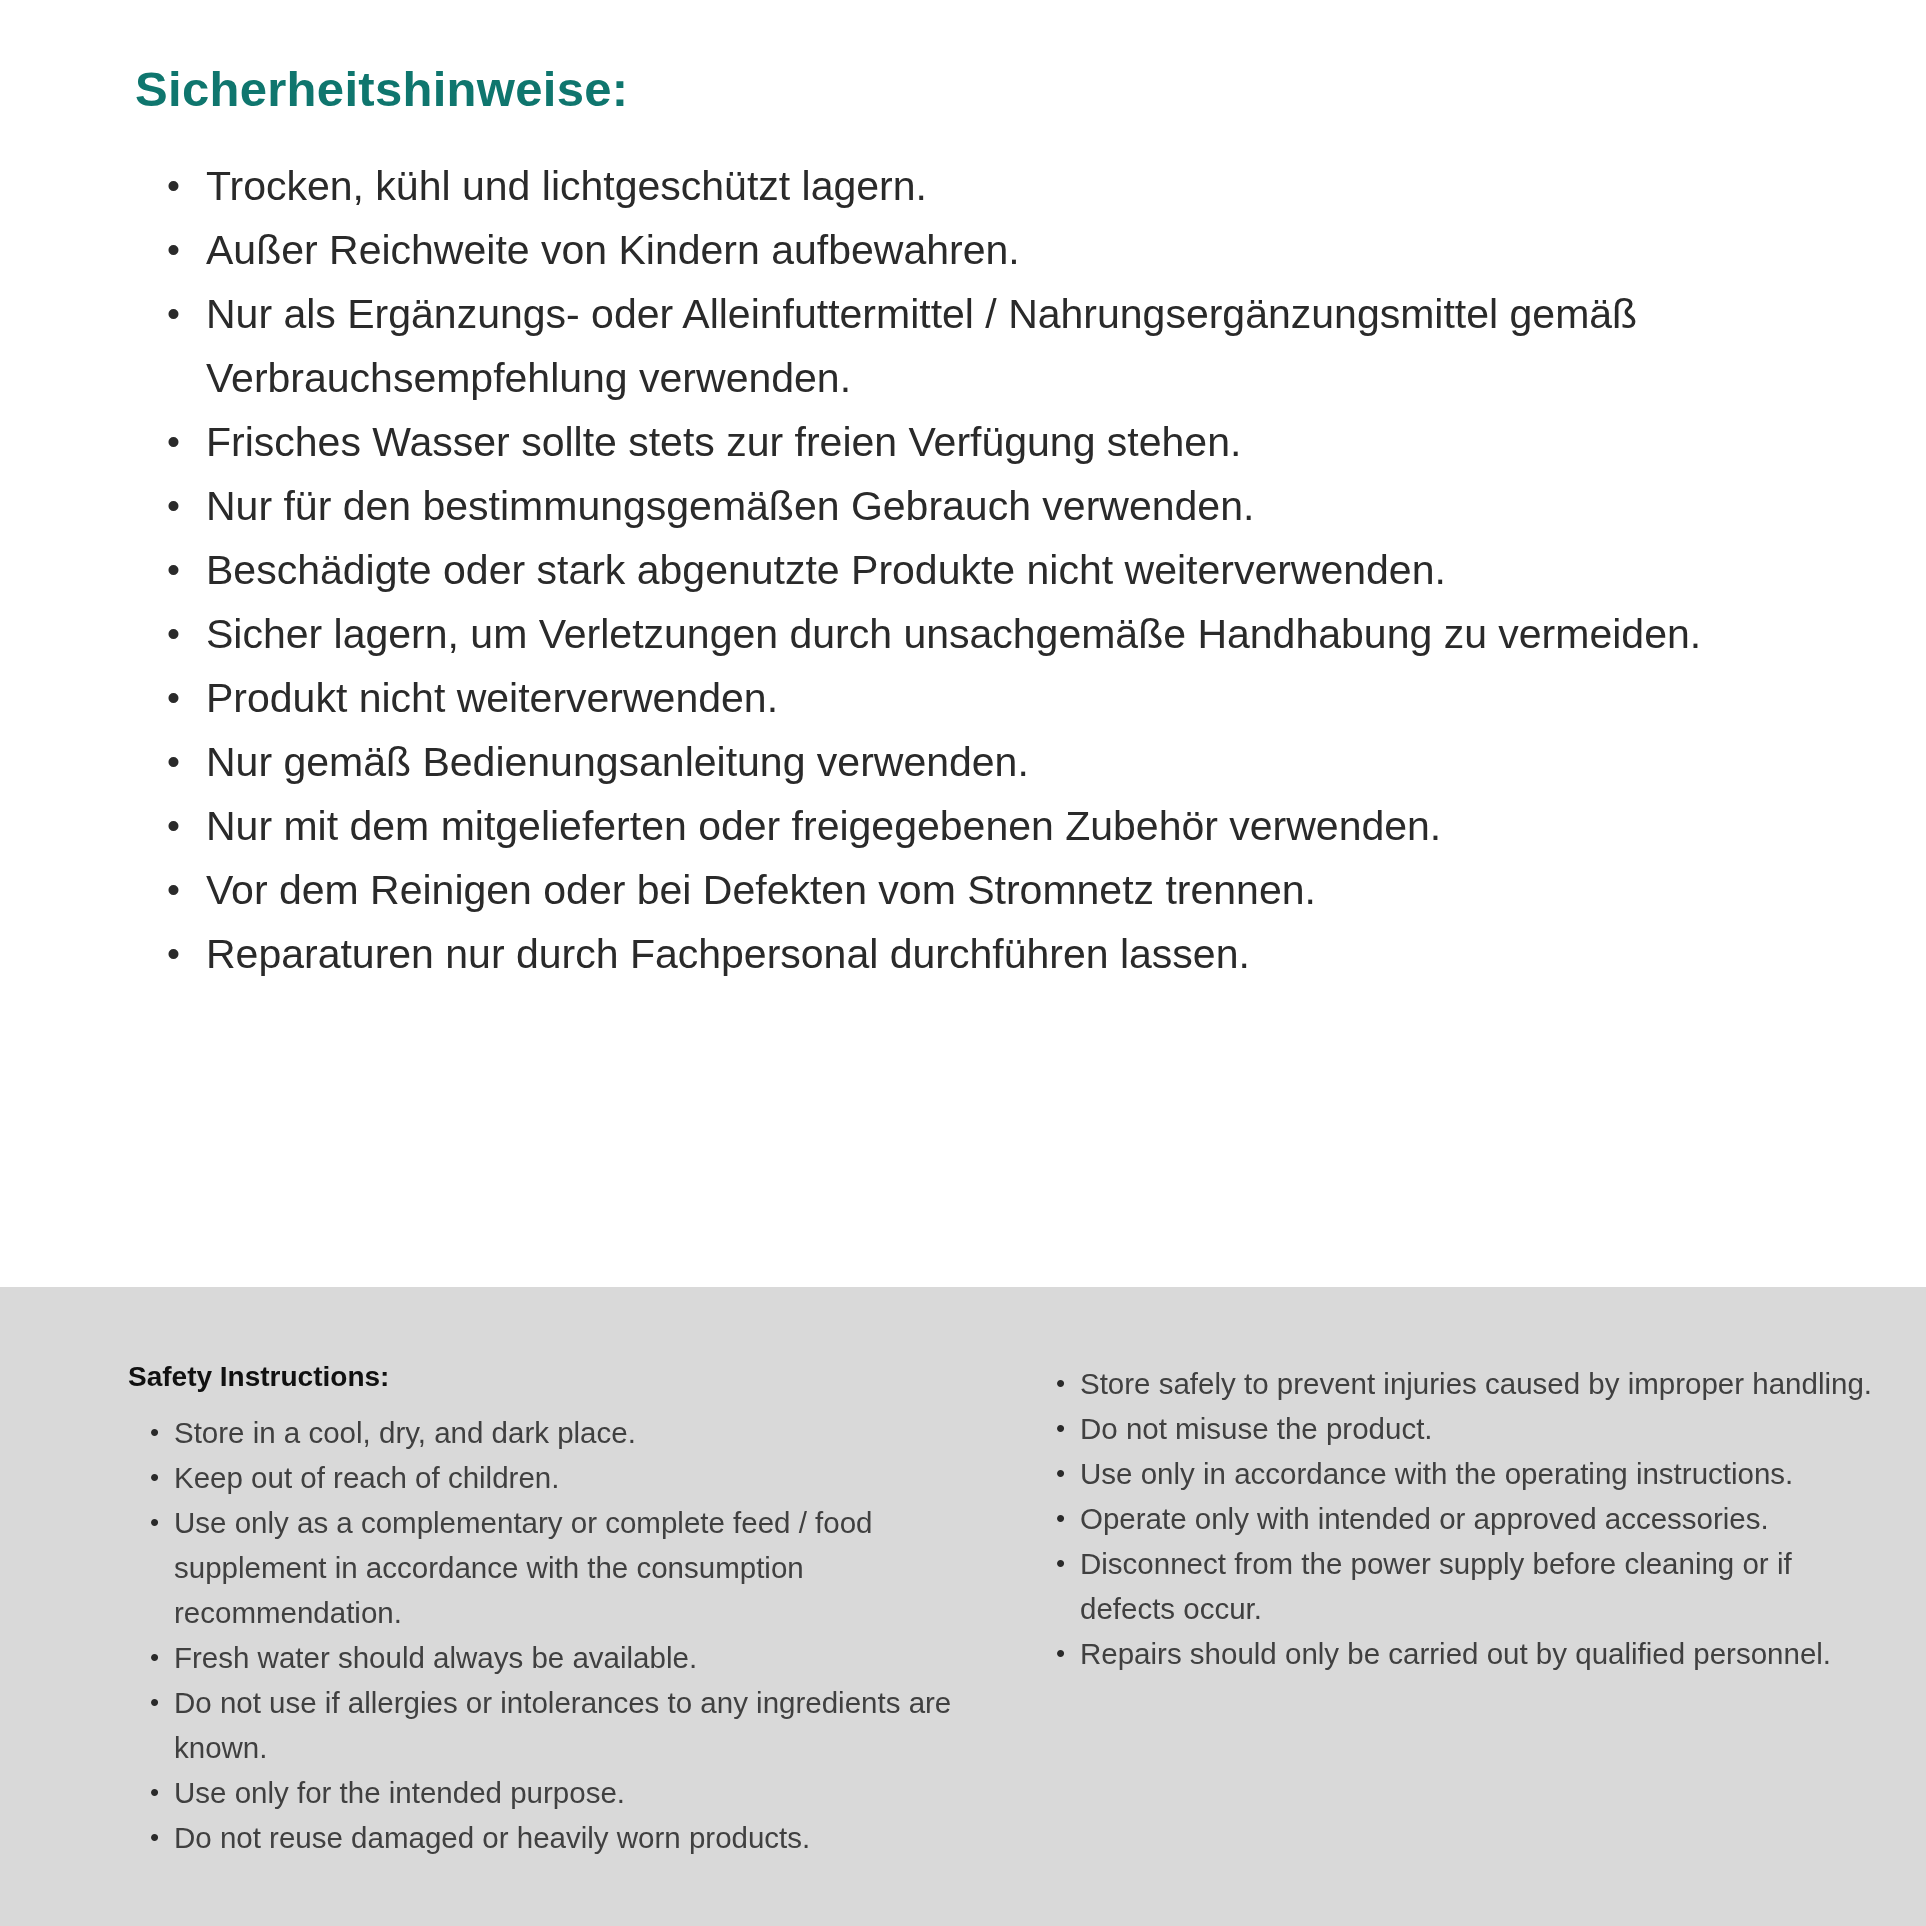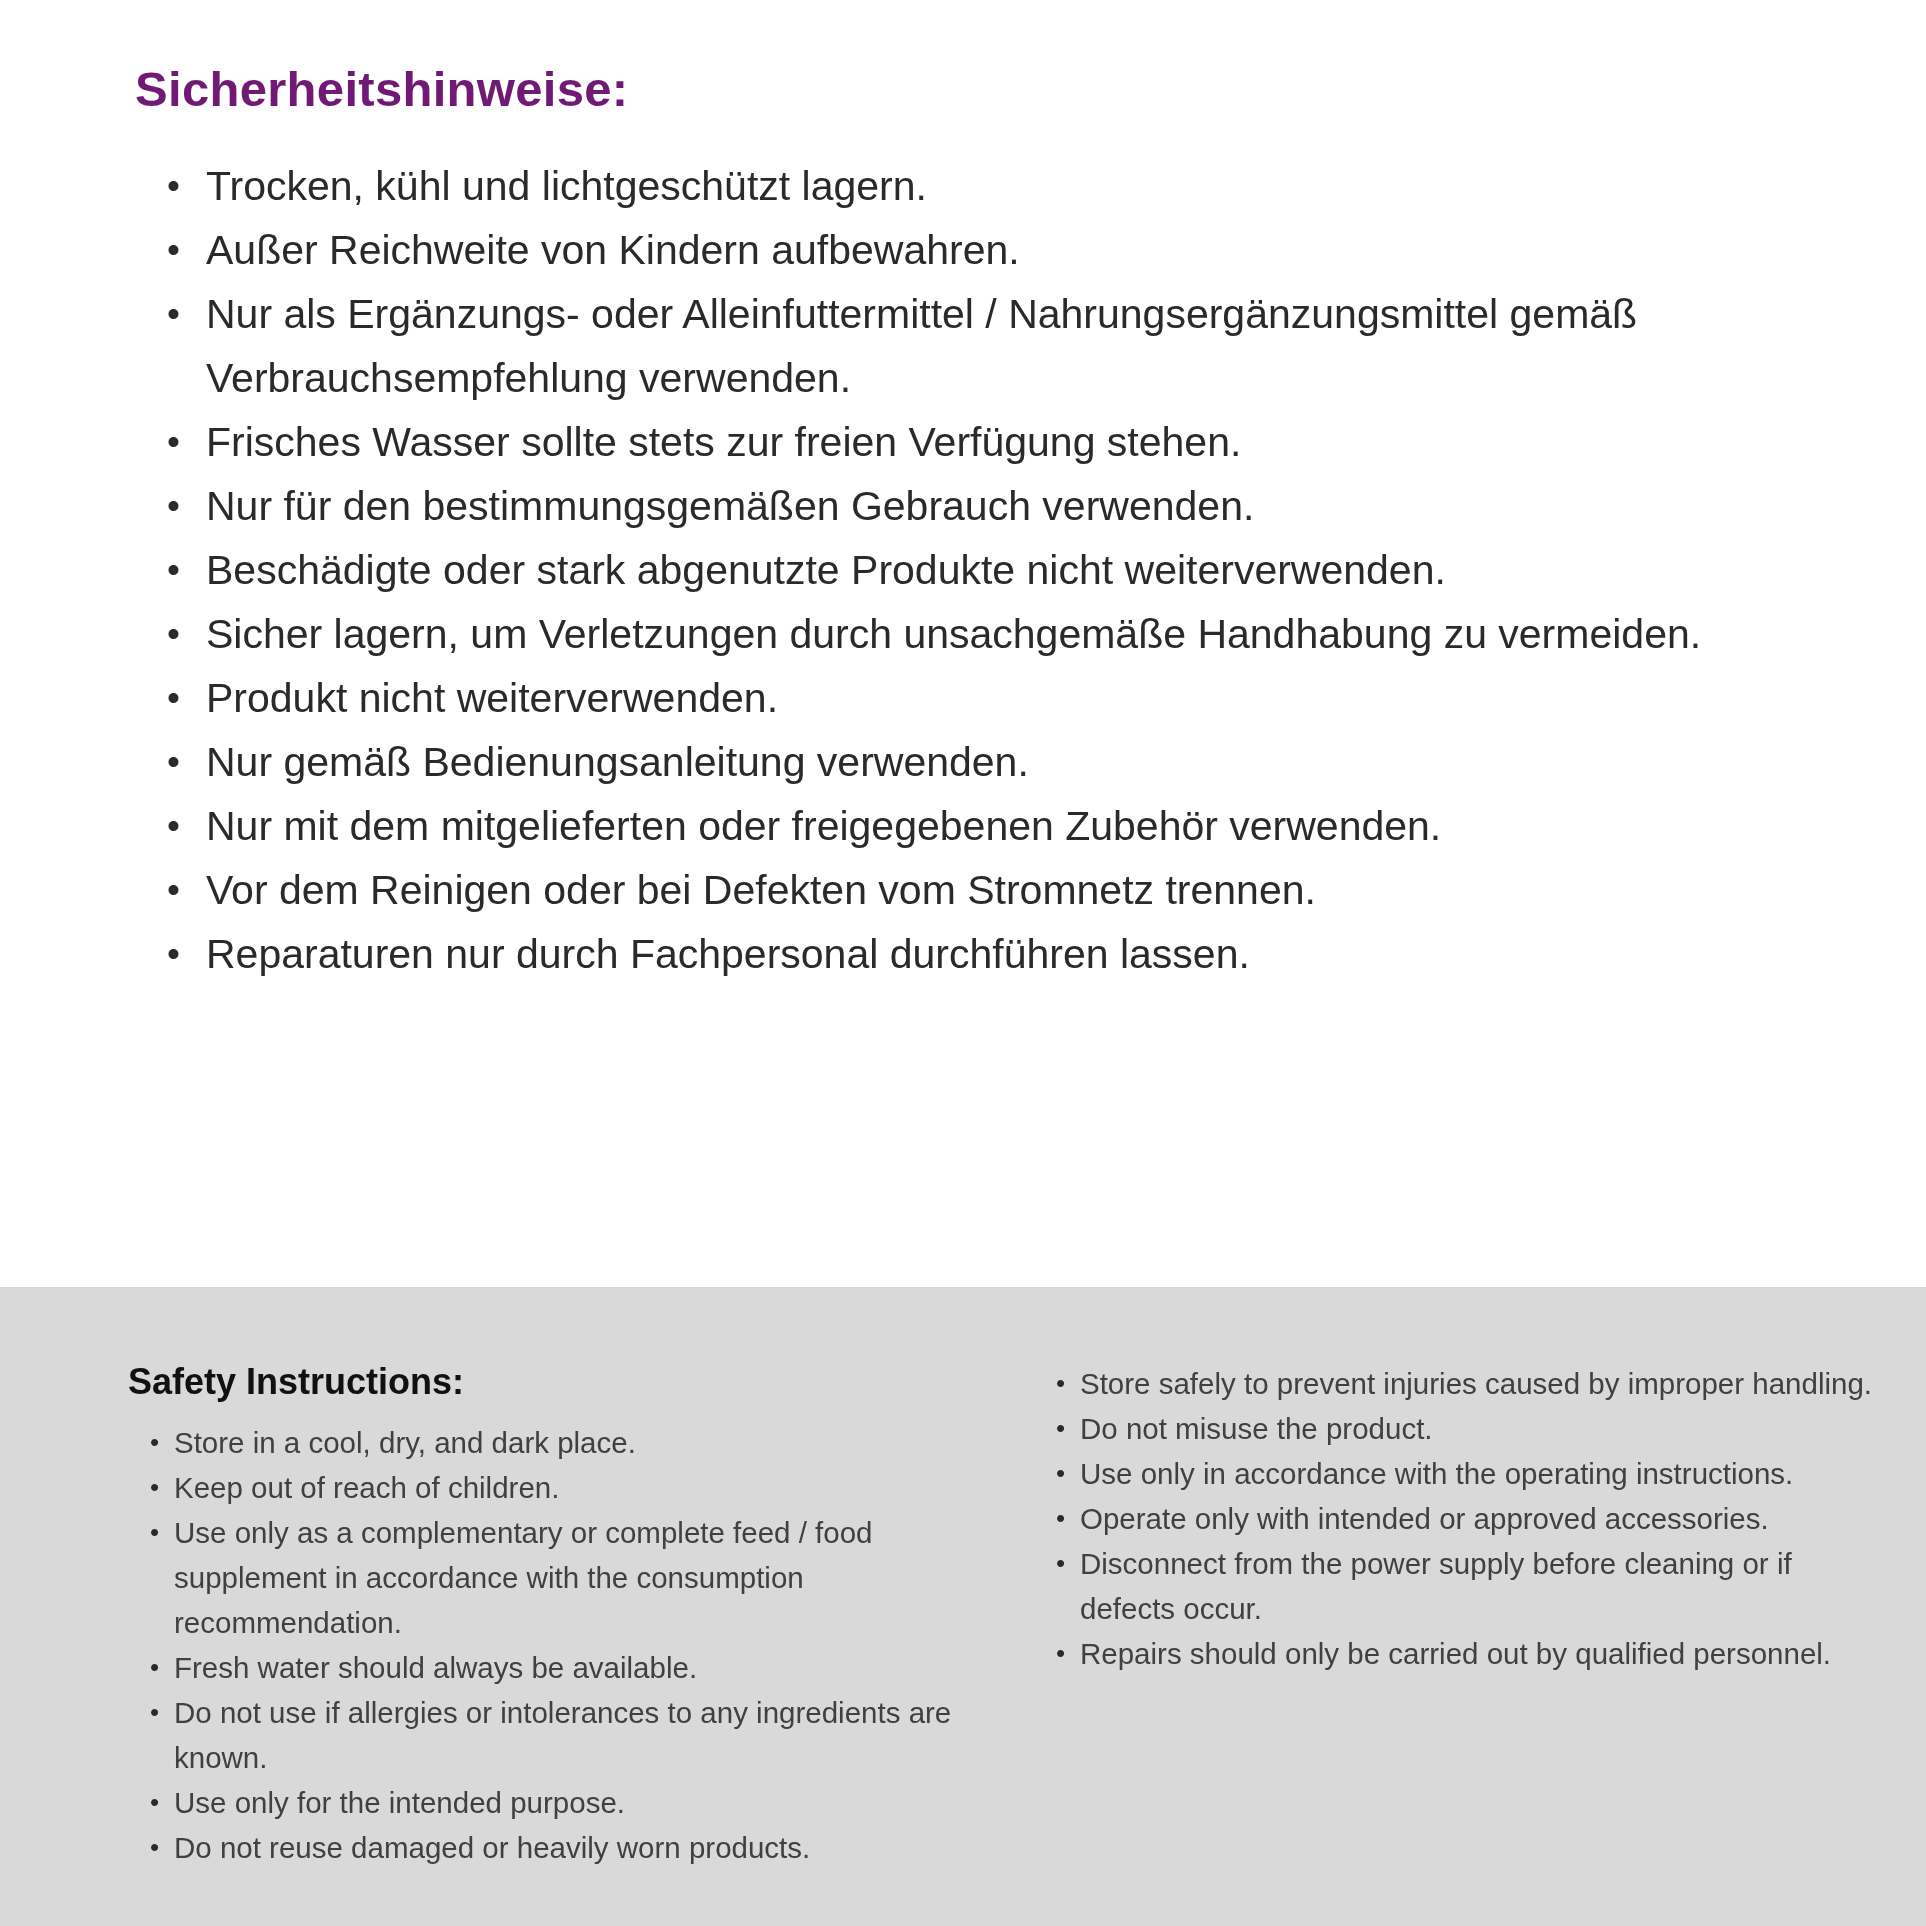--- a/index.html
+++ b/index.html
@@ -23,21 +23,21 @@
   .section-de {
     height: 1287px;
     box-sizing: border-box;
     padding: 61px 77px 0 135px;
     background: #ffffff;
   }
 
   .de-title {
     font-size: 49px;
     font-weight: 700;
-    color: #701a75;
+    color: #0f766e;
     margin: 0 0 37px 0;
     letter-spacing: 0.3px;
   }
 
   .de-list {
     list-style: none;
     margin: 0;
     padding: 0 0 0 32px;
     width: 1618px;
   }
@@ -78,21 +78,21 @@
     width: 841px;
     flex: 0 0 auto;
   }
 
   .en-col-right {
     width: 841px;
     flex: 0 0 auto;
   }
 
   .en-title {
-    font-size: 36px;
+    font-size: 28px;
     font-weight: 700;
     color: #111111;
     margin: 0 0 16.7px 0;
   }
 
   .en-list {
     list-style: none;
     margin: 0;
     padding: 0 0 0 18px;
   }

